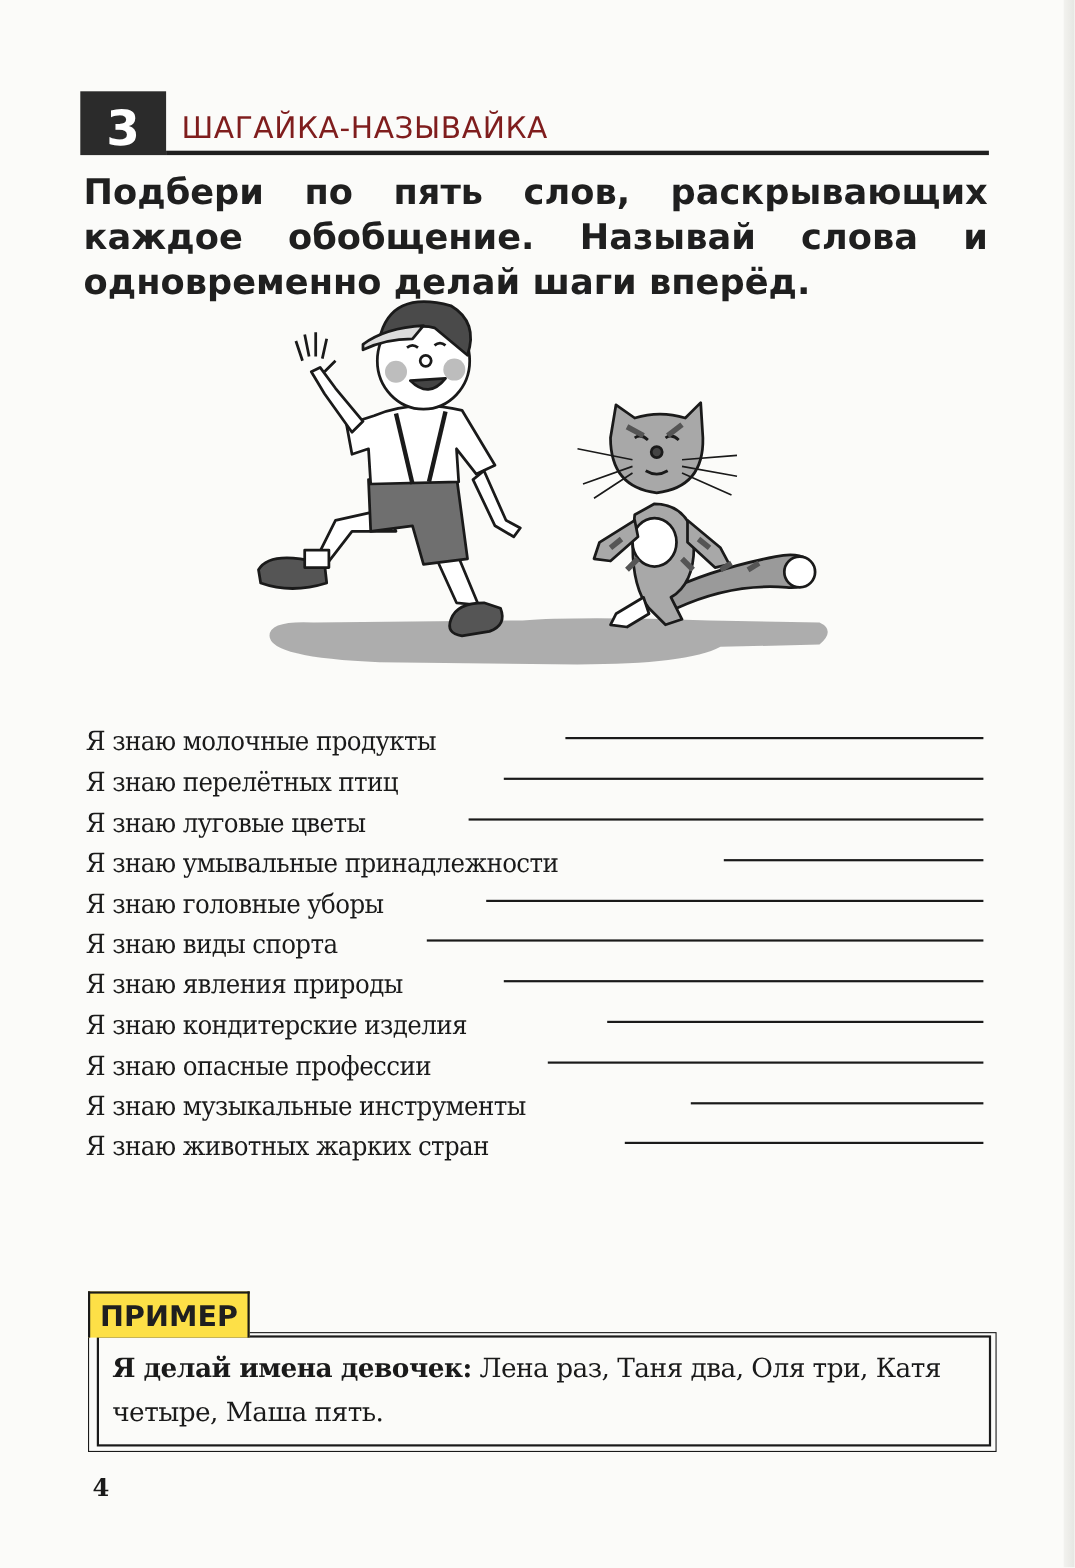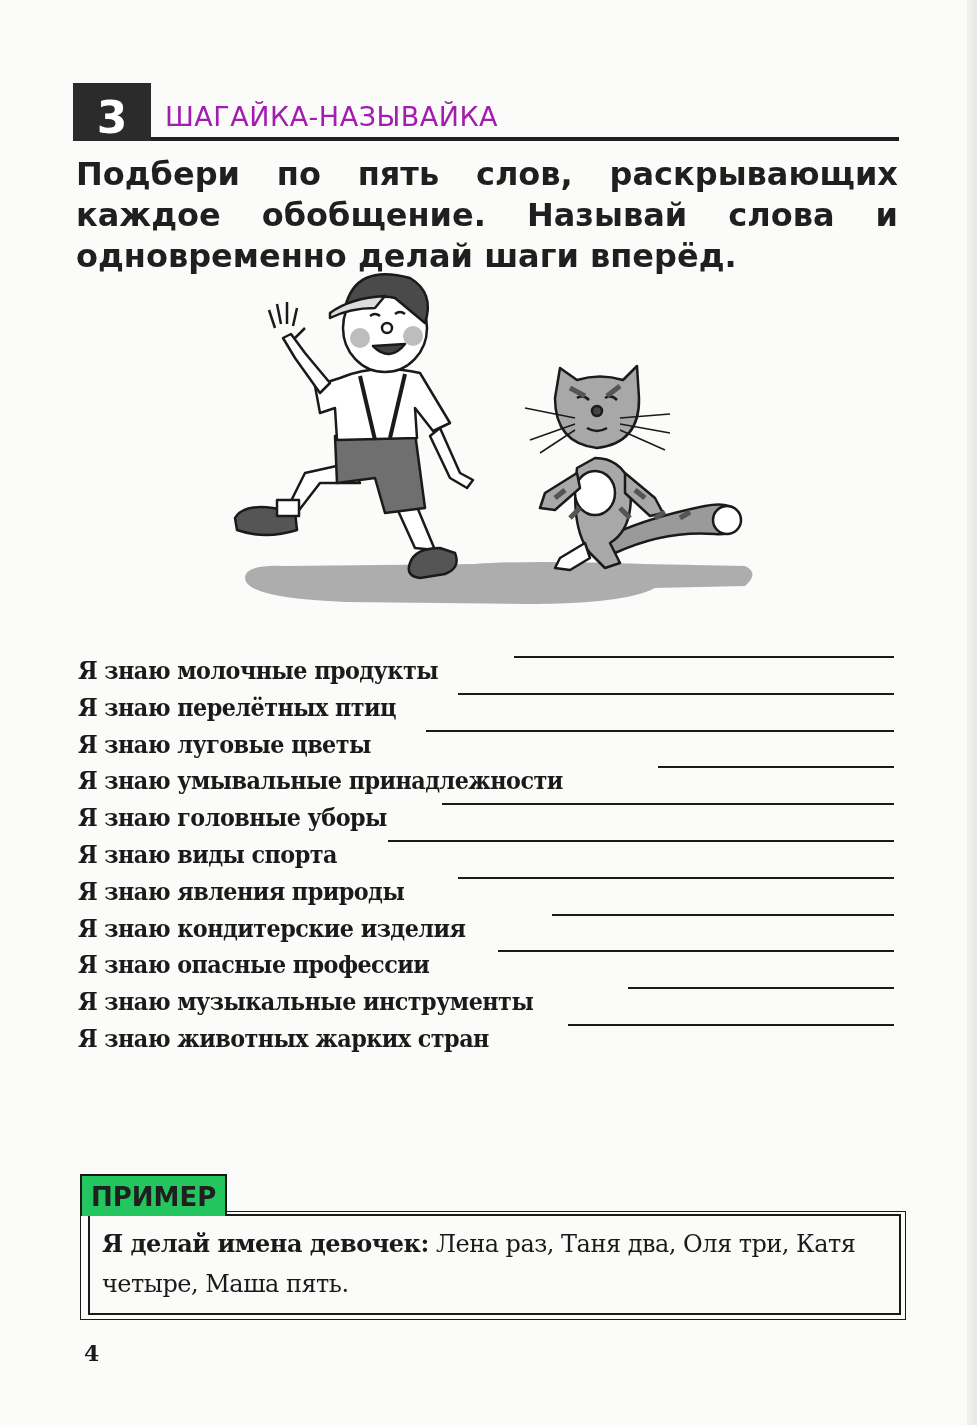--- a/index.html
+++ b/index.html
@@ -48,21 +48,21 @@
       box-sizing: border-box;
     }
     .task-title {
       position: absolute;
       left: 92px;
       top: 18px;
       font-family: "DejaVu Sans", sans-serif;
       font-size: 27px;
       font-weight: normal;
       letter-spacing: 0.5px;
-      color: #a21caf;
+      color: #7f1d1d;
     }
     .task-rule {
       position: absolute;
       left: 78px;
       right: 0;
       bottom: 0;
       height: 4px;
       background: #1f1f1f;
     }
     
@@ -88,23 +88,22 @@
     }
     
     .prompts {
       position: absolute;
       left: 78px;
       top: 656px;
       width: 816px;
     }
     .prompt-row {
       display: flex;
-      align-items: flex-start;
+      align-items: center;
       height: 36.8px;
-      font-weight: bold;
     }
     .prompt-text {
       font-family: "DejaVu Serif", serif;
       font-size: 24px;
       white-space: nowrap;
       letter-spacing: -0.6px;
       color: #1a1a1a;
       line-height: 30px;
       transform: scaleX(0.93);
       transform-origin: left bottom;
@@ -124,21 +123,21 @@
       height: 146px;
     }
     .example-label {
       position: absolute;
       left: 0;
       top: 0;
       height: 40px;
       padding: 0 9px;
       border: 2px solid #1a1a1a;
       border-bottom: none;
-      background: #22c55e;
+      background: #fde047;
       font-family: "DejaVu Sans", sans-serif;
       font-weight: bold;
       font-size: 26px;
       line-height: 42px;
       z-index: 2;
       color: #1f1f1f;
     }
     .example-frame {
       position: absolute;
       left: 0;

